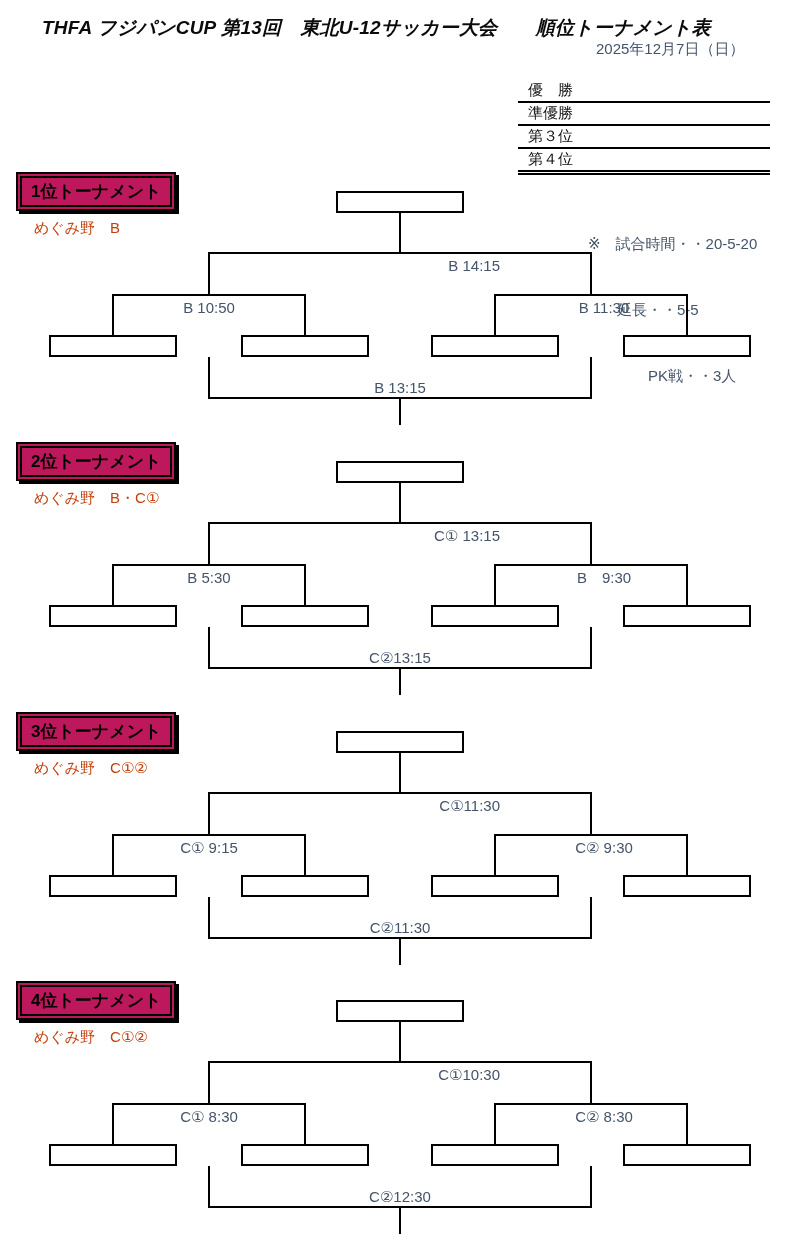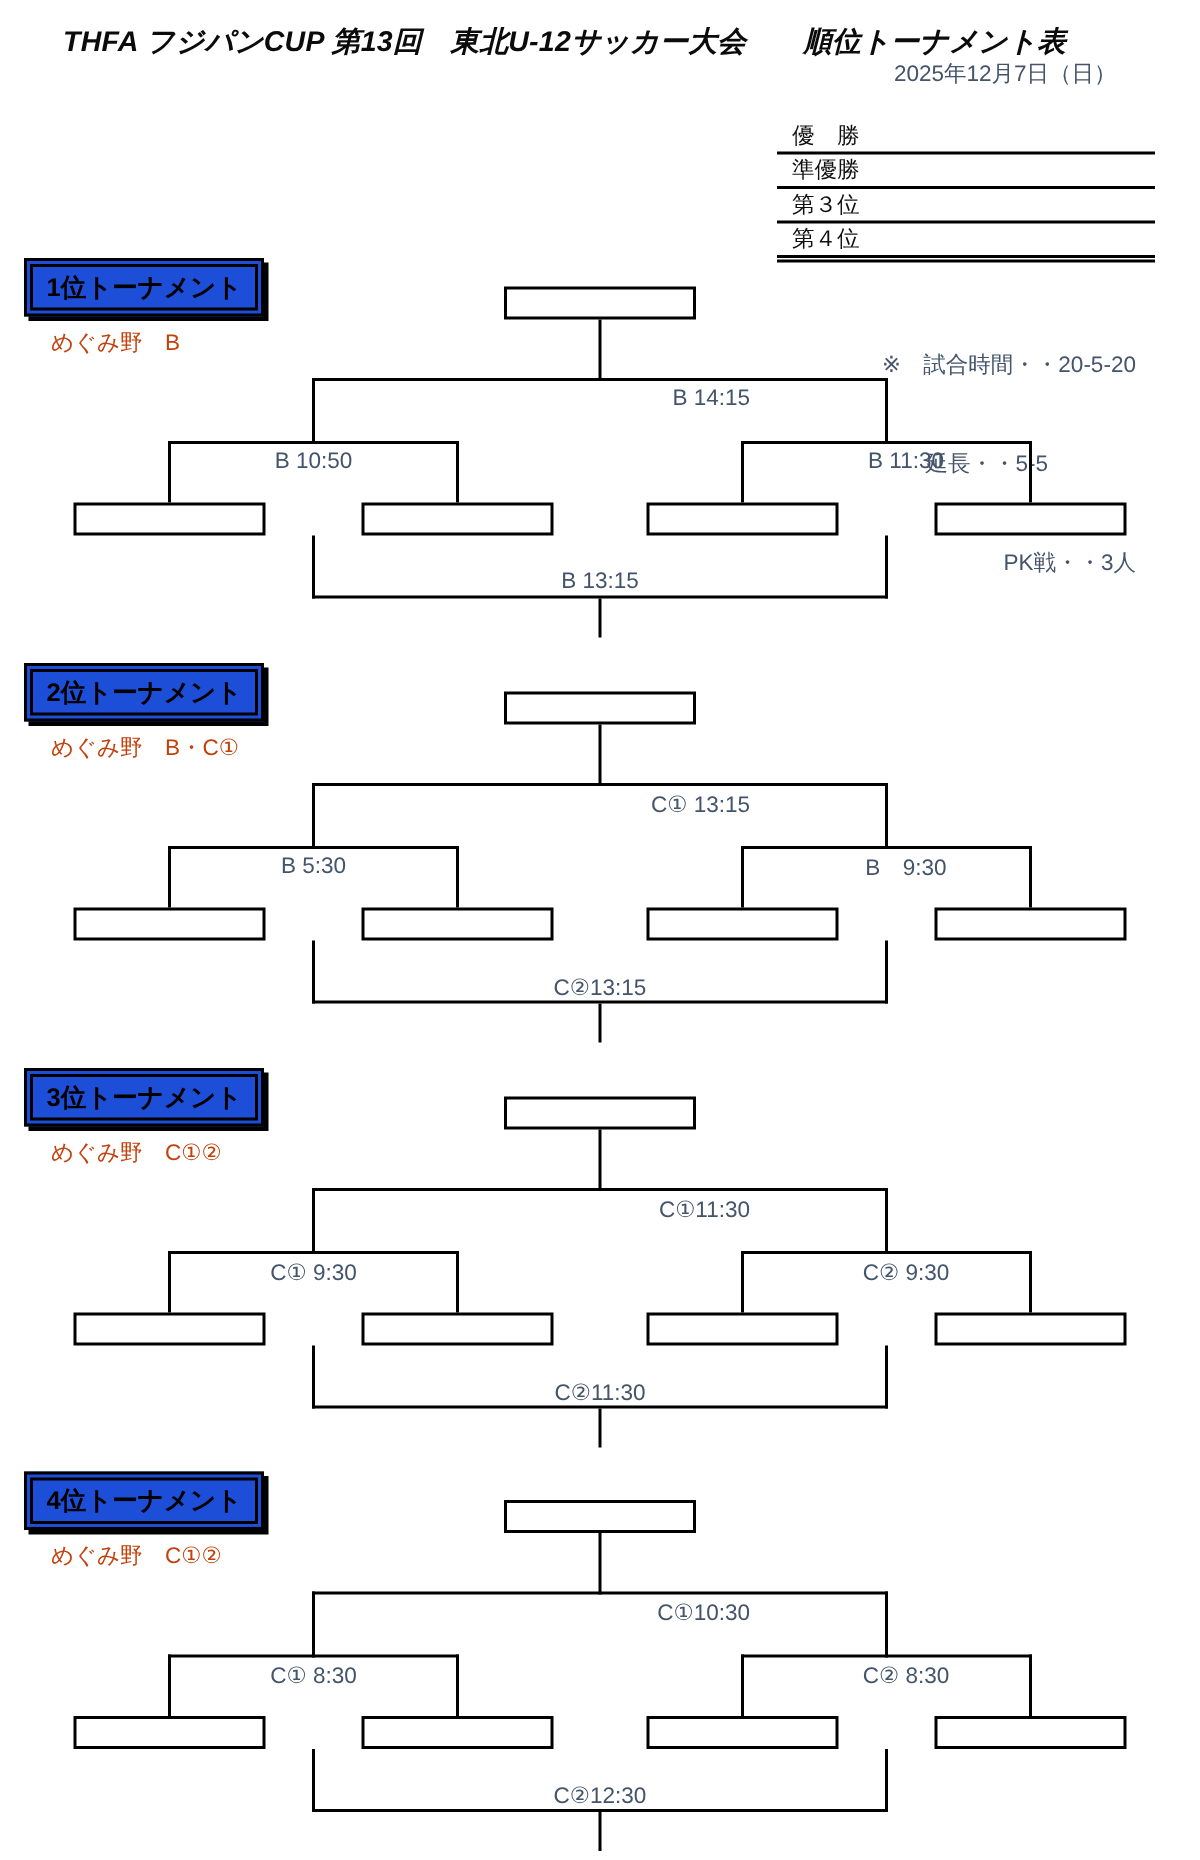--- a/index.html
+++ b/index.html
@@ -31,41 +31,41 @@
     font-size:15px;color:#101010;white-space:pre;
   }
   .st-row:last-child{border-bottom:5px double var(--line);}
   .st-row .val{flex:1;}
   
   .note{
     position:absolute;left:588px;top:189px;font-size:15px;
     color:var(--time-text);line-height:22px;white-space:pre;
   }
   .note .l2{margin-left:29px;}
-  .note .l3{margin-left:60px;text-align:right;}
+  .note .l3{margin-left:60px;}
   
   .bracket{position:absolute;left:0;width:800px;height:240px;}
   .lh,.lv{position:absolute;background:var(--line);}
   .lh{height:2px;}
   .lv{width:2px;}
   .box{
     position:absolute;top:144px;width:128px;height:22px;
     border:2px solid var(--line);box-sizing:border-box;background:#fff;
   }
   .box.champion{left:336px;top:0;}
   .time{
     position:absolute;width:200px;text-align:center;font-size:15px;
     color:var(--time-text);white-space:pre;
   }
   .time.final{left:300px;top:66px;text-align:right;}
   .time.semi-l{left:109px;top:108px;}
   .time.semi-r{left:504px;top:108px;}
   .time.consolation{left:300px;top:188px;}
   .tbox{
-    position:absolute;left:16px;top:-19px;background:#1d4ed8;
+    position:absolute;left:16px;top:-19px;background:#be185d;
     border:2px solid var(--line);padding:2px;box-shadow:3px 3px 0 0 var(--line);
     display:inline-block;
   }
   .tbox-inner{
     border:2px solid var(--line);padding:3px 9px;
     font-size:17px;font-weight:bold;color:#000;white-space:pre;line-height:1.25;
   }
   .venue{
     position:absolute;left:34px;top:28px;font-size:15px;color:#c2410c;white-space:pre;
   }
@@ -167,21 +167,21 @@
   </div>
   <div class="venue">めぐみ野　C①②</div>
   <div class="box champion"></div>
   <div class="lv" style="left:399px;top:22px;height:41px"></div>
   <div class="lh" style="left:208px;top:61px;width:384px"></div>
   <div class="time final">C①11:30</div>
   <div class="lv" style="left:208px;top:61px;height:44px"></div>
   <div class="lv" style="left:590px;top:61px;height:44px"></div>
   <div class="lh" style="left:112px;top:103px;width:194px"></div>
   <div class="lh" style="left:494px;top:103px;width:194px"></div>
-  <div class="time semi-l">C① 9:30</div>
+  <div class="time semi-l">C① 9:15</div>
   <div class="time semi-r">C② 9:30</div>
   <div class="lv" style="left:112px;top:103px;height:43px"></div>
   <div class="lv" style="left:304px;top:103px;height:43px"></div>
   <div class="lv" style="left:494px;top:103px;height:43px"></div>
   <div class="lv" style="left:686px;top:103px;height:43px"></div>
   <div class="box" style="left:49px"></div>
   <div class="box" style="left:241px"></div>
   <div class="box" style="left:431px"></div>
   <div class="box" style="left:623px"></div>
   <div class="lv" style="left:208px;top:166px;height:42px"></div>

